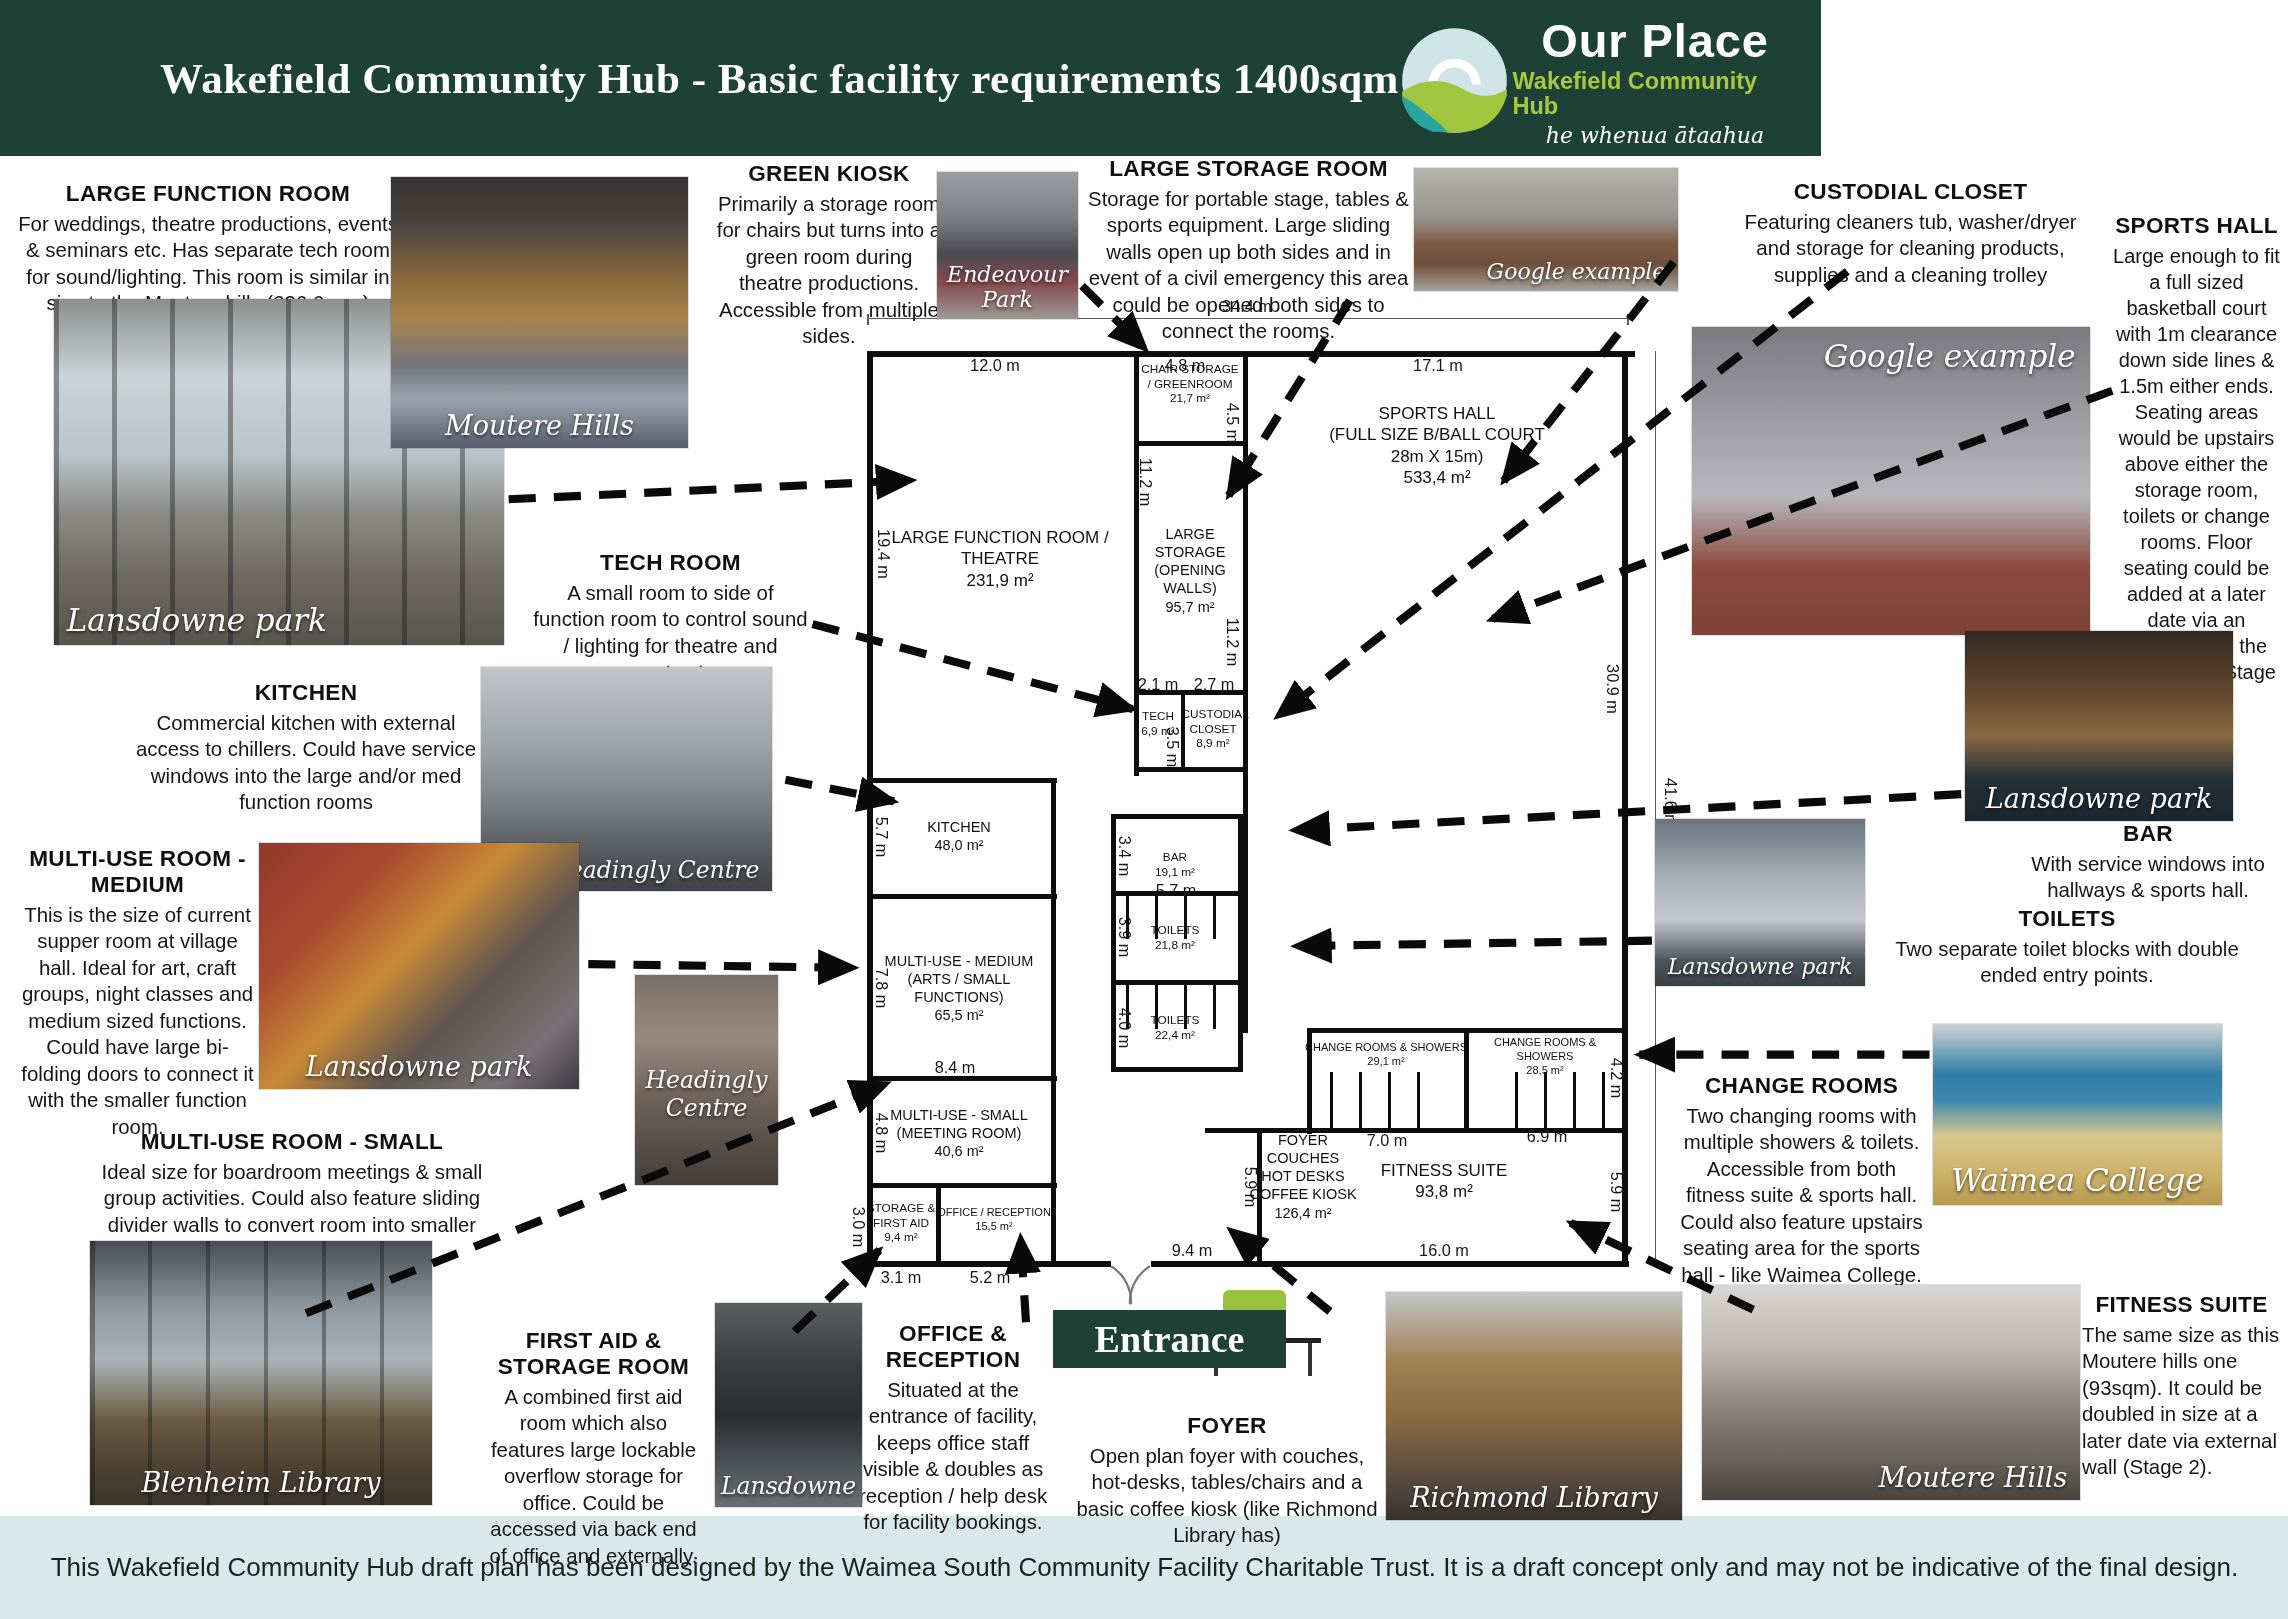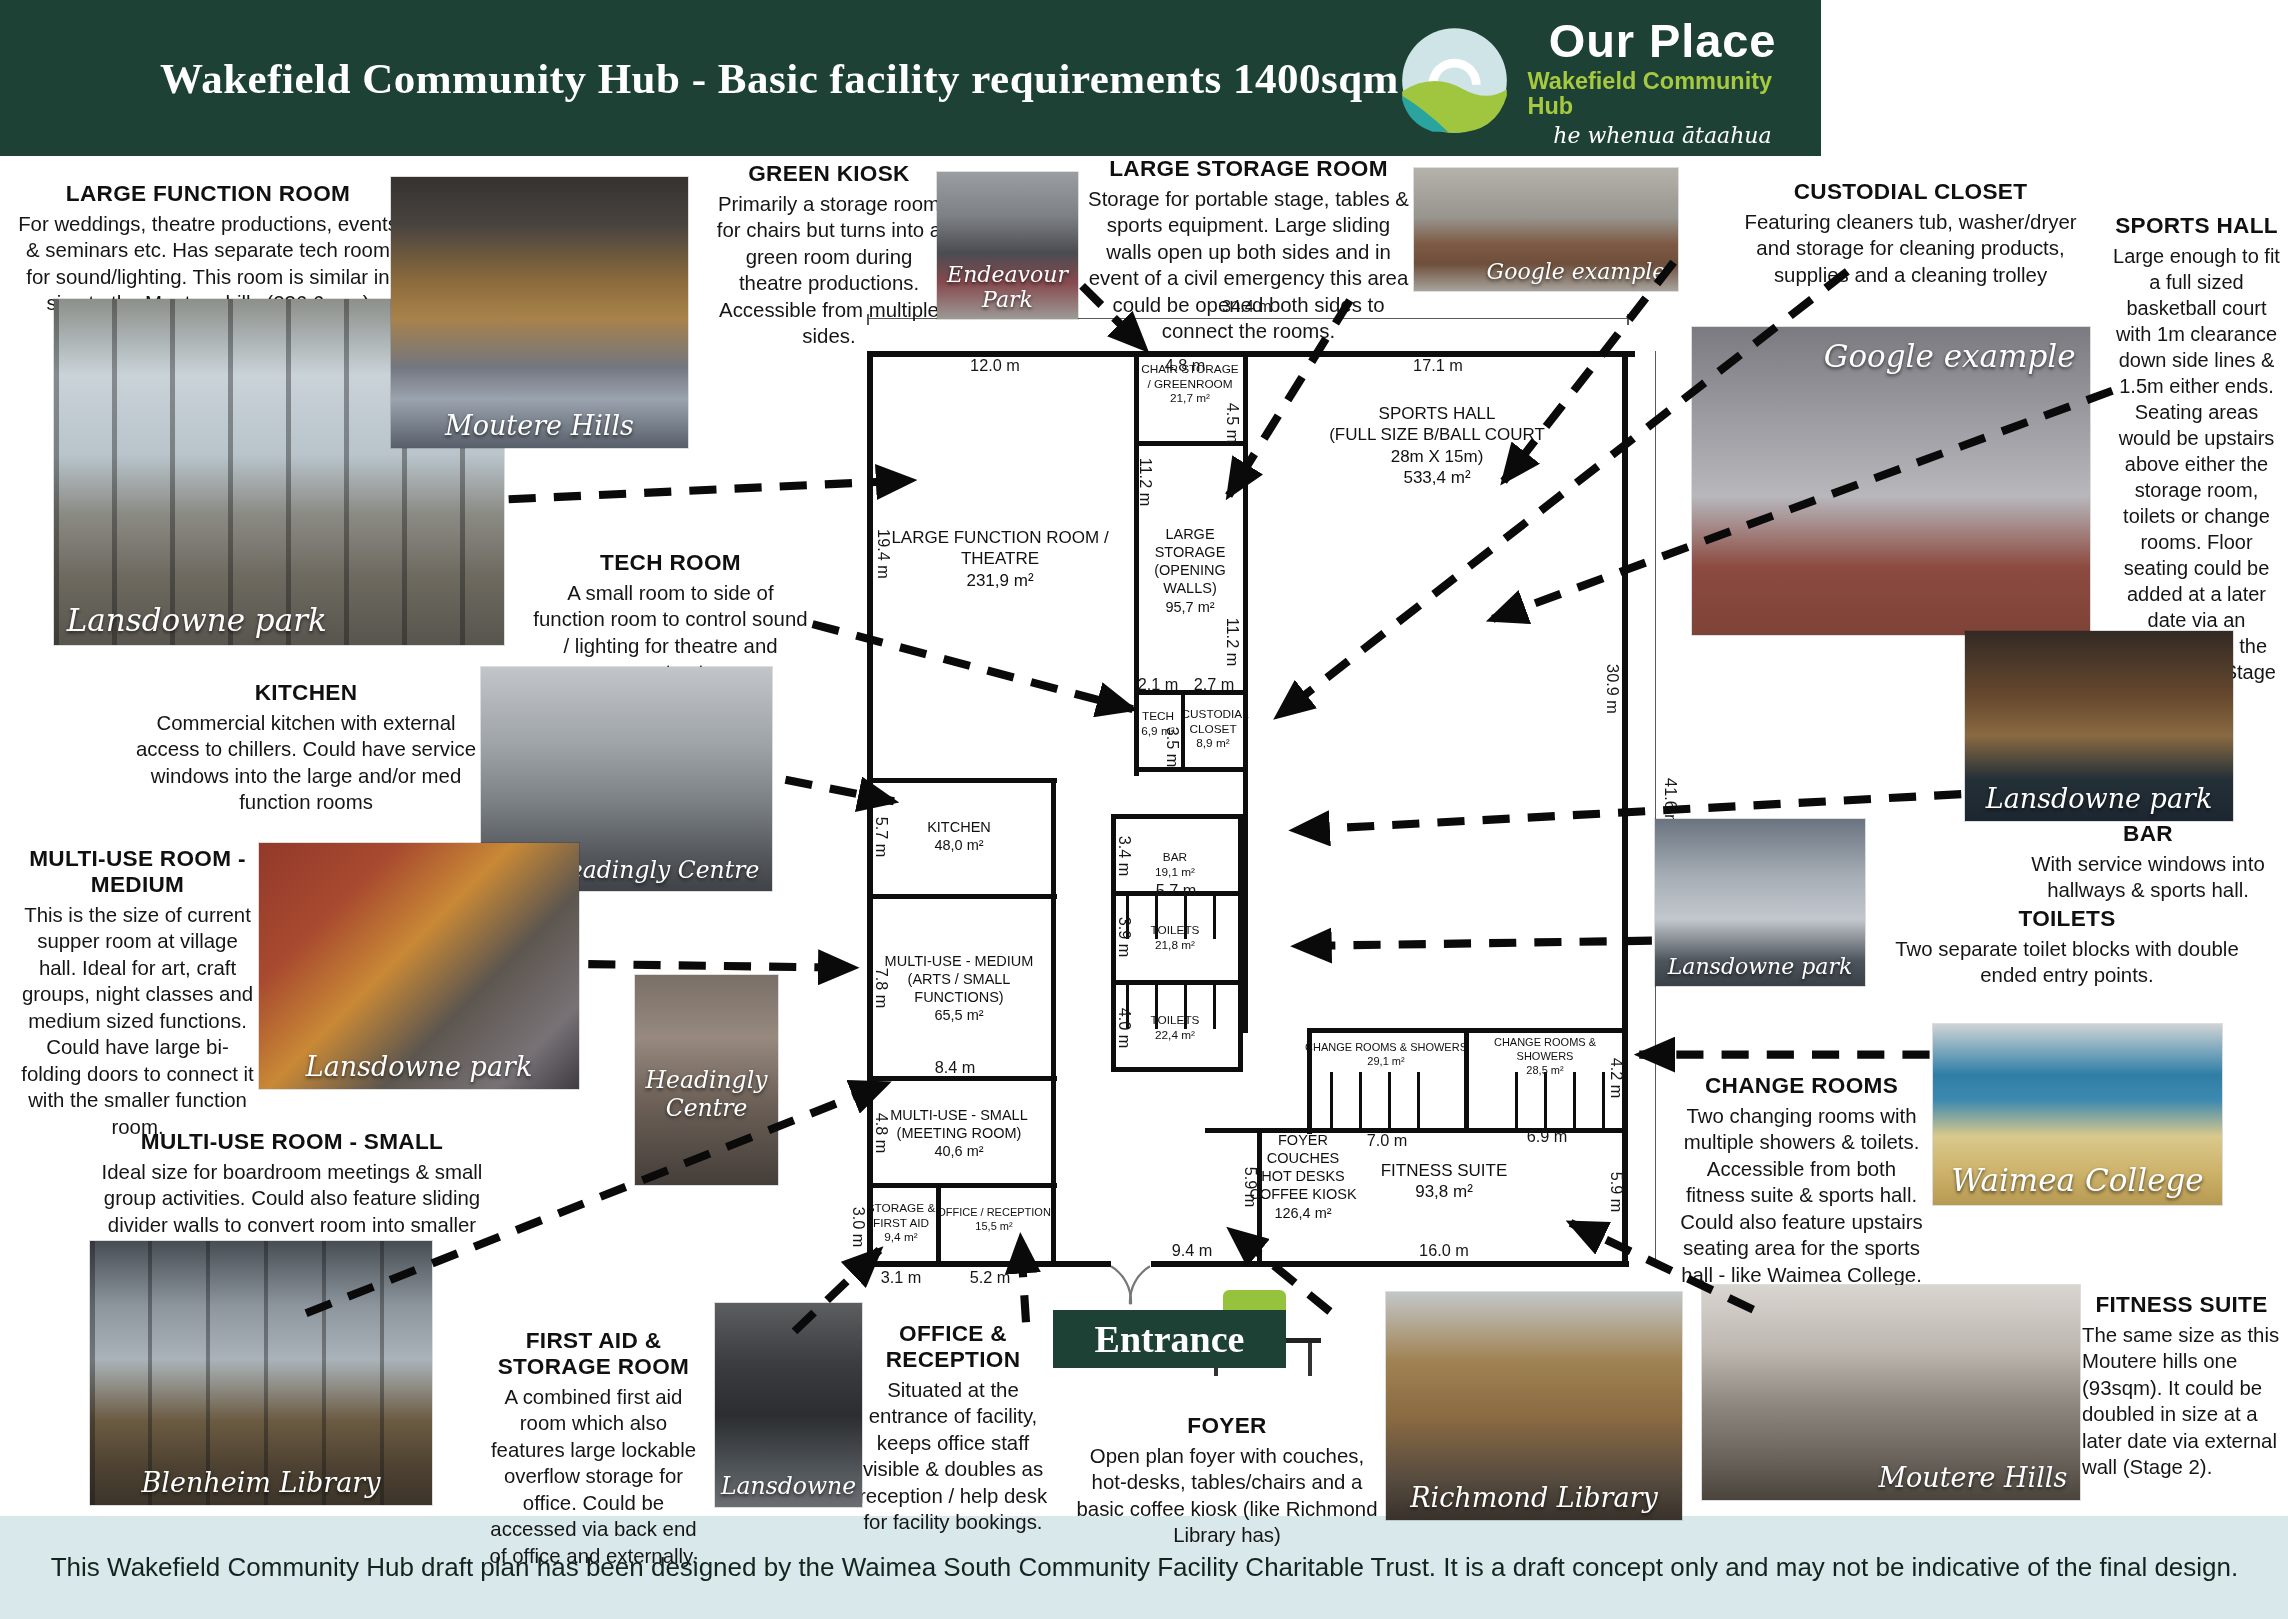--- a/index.html
+++ b/index.html
@@ -7,21 +7,21 @@
        font-family:"Liberation Sans",sans-serif;color:#141414;overflow:hidden;}
 
   
   .header{position:absolute;left:0;top:0;width:1821px;height:156px;background:#1d4134;}
   .title{position:absolute;left:136px;right:398px;top:0;height:156px;display:flex;align-items:center;justify-content:center;
          font-family:"Liberation Serif",serif;font-weight:bold;font-size:43px;color:#ffffff;letter-spacing:0.5px;}
   .footer{position:absolute;left:0;top:1516px;width:2289px;height:103px;background:#d9e8ea;
           display:flex;align-items:center;justify-content:center;font-size:26px;color:#13231d;}
 
   
-  .logo{position:absolute;right:23.5px;top:14.5px;width:398px;height:134px;display:flex;align-items:center;gap:19px;}
+  .logo{position:absolute;right:23.5px;top:14.5px;width:398px;height:134px;display:flex;align-items:center;gap:4px;}
   .logo-texts{display:flex;flex-direction:column;align-items:center;line-height:1.05;}
   .logo-brand{font-weight:bold;font-size:47px;color:#ffffff;letter-spacing:0.9px;}
   .logo-sub{font-weight:bold;font-size:23.5px;color:#a6c93f;margin-top:3.6px;}
   .logo-tag{font-family:"DejaVu Serif",serif;font-style:italic;font-size:22px;color:#ffffff;margin-top:5.4px;}
 
   
   .ann{position:absolute;text-align:center;z-index:3;}
   .ann h3{margin:0 0 3.6px 0;font-size:22.6px;font-weight:800;letter-spacing:0.3px;color:#101010;white-space:pre-line;line-height:1.15;}
   .ann p{margin:0;font-size:20.4px;line-height:1.3;color:#151515;white-space:pre-line;}
 

